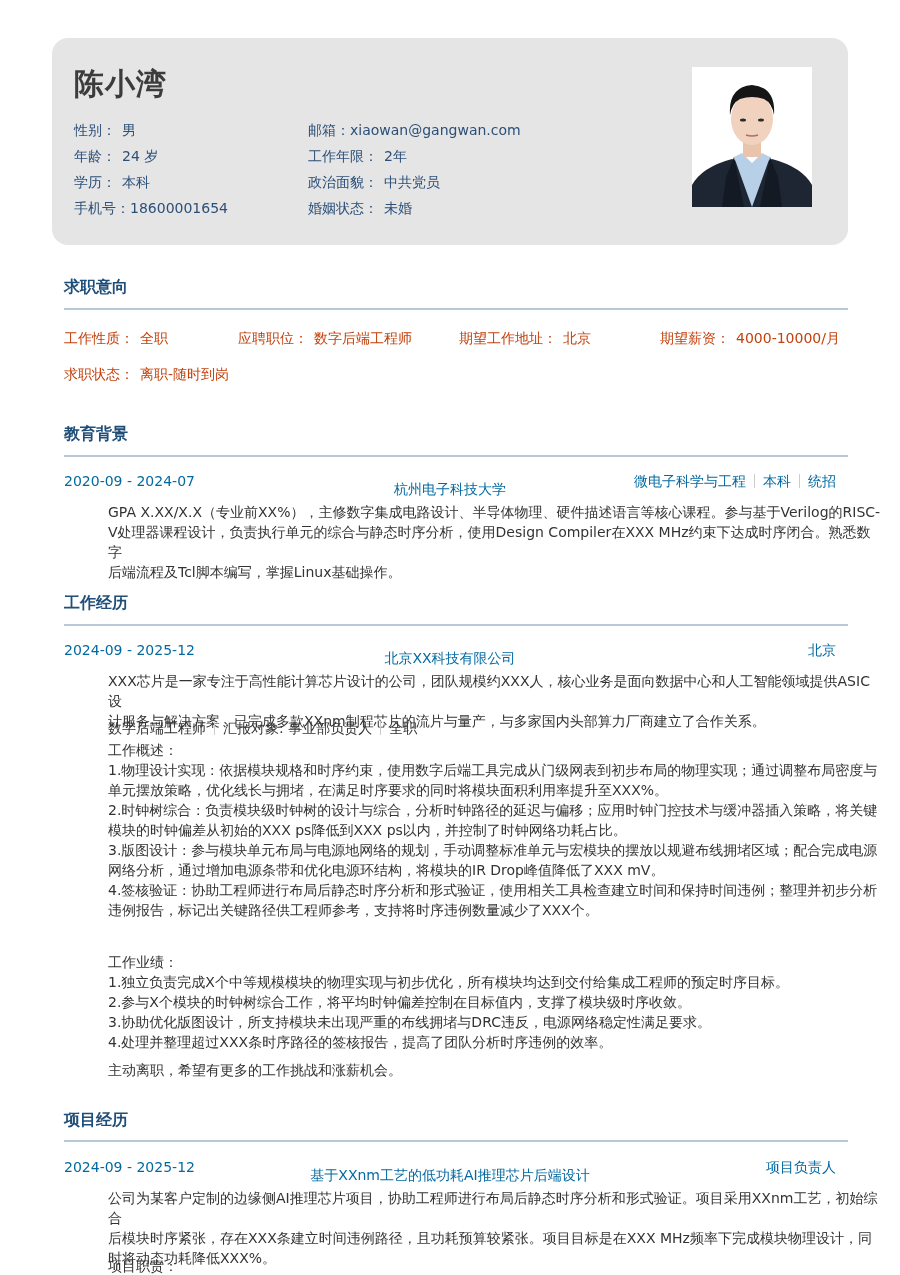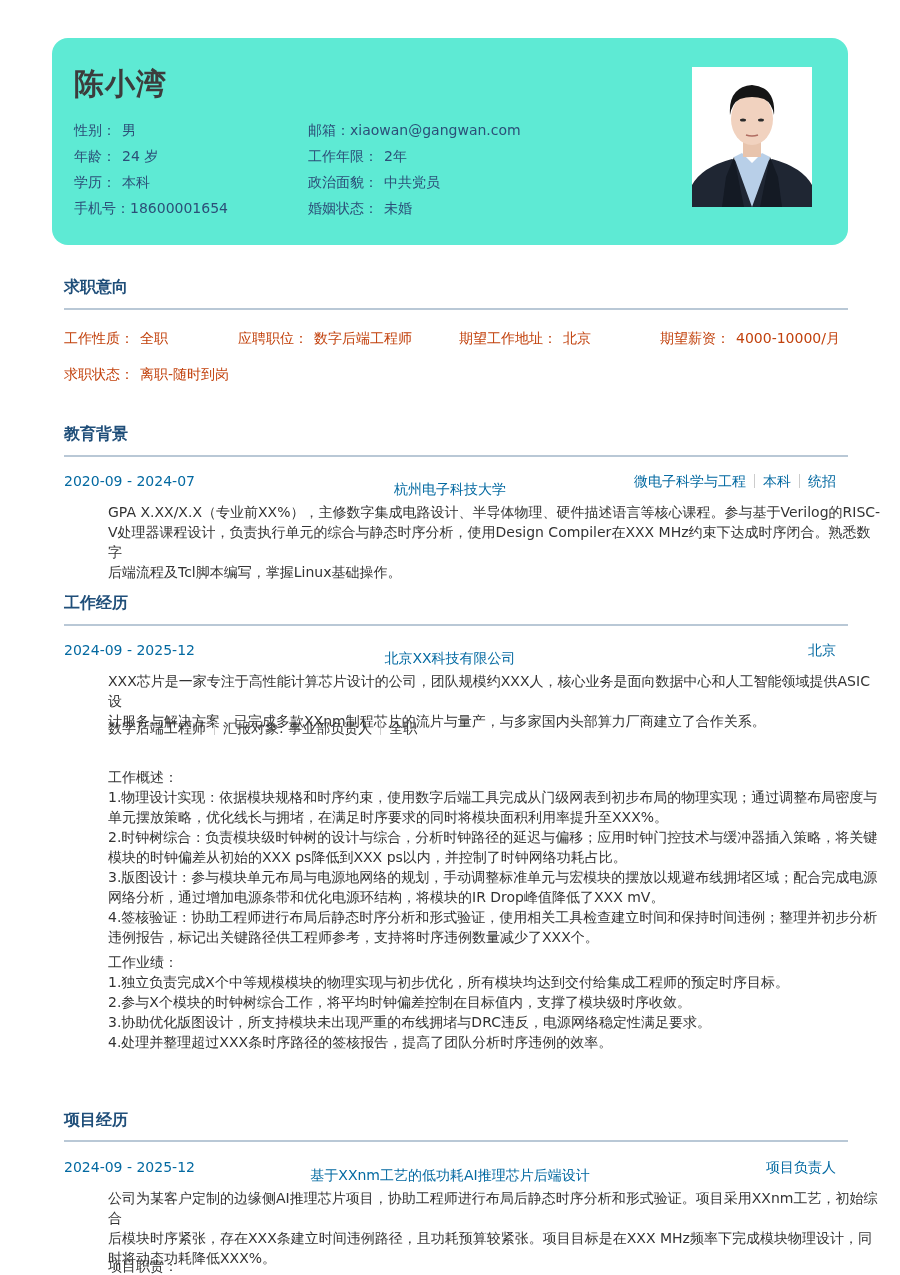--- a/index.html
+++ b/index.html
@@ -2,21 +2,21 @@
 <html><head>
 <meta charset="utf-8">
 <style>
   * { box-sizing: border-box; margin: 0; padding: 0; }
   html, body { width: 900px; height: 1275px; overflow: hidden; background: #ffffff; }
   body { font-family: "DejaVu Sans", "Liberation Sans", sans-serif; color: #333333; font-size: 14px; }
   .page { position: relative; width: 900px; height: 1275px; }
 
   .header-card {
     position: absolute; left: 52px; top: 38px; width: 796px; height: 207px;
-    background: #5eead4; border-radius: 16px;
+    background: #e5e5e5; border-radius: 16px;
   }
   .name { position: absolute; left: 22px; top: 26px; font-size: 30px; font-weight: bold; color: #3c3c3c; letter-spacing: 1px; }
   .info-col { position: absolute; top: 82px; }
   .info-col.left { left: 22px; }
   .info-col.right { left: 256px; }
   .info-row { height: 26px; line-height: 20px; font-size: 14px; color: #2c4f78; white-space: nowrap; }
   .info-row .lbl { display: inline; }
   .info-row .val { display: inline; margin-left: 6px; }
   .info-row.tight .val { margin-left: 0; }
   .photo {
@@ -151,40 +151,41 @@
 
   <div class="para" style="top:671px;">
     <p>XXX芯片是一家专注于高性能计算芯片设计的公司，团队规模约XXX人，核心业务是面向数据中心和人工智能领域提供ASIC设</p>
     <p>计服务与解决方案，已完成多款XXnm制程芯片的流片与量产，与多家国内头部算力厂商建立了合作关系。</p>
   </div>
 
   <div class="para" style="top:718px;">
     <span>数字后端工程师</span><span class="sep"></span><span>汇报对象: 事业部负责人</span><span class="sep"></span><span>全职</span>
   </div>
 
-  <div class="para" style="top:767px;">
+  <div class="para" style="top:740px;">
     <p>工作概述：</p>
     <p>1.物理设计实现：依据模块规格和时序约束，使用数字后端工具完成从门级网表到初步布局的物理实现；通过调整布局密度与</p>
     <p>单元摆放策略，优化线长与拥堵，在满足时序要求的同时将模块面积利用率提升至XXX%。</p>
     <p>2.时钟树综合：负责模块级时钟树的设计与综合，分析时钟路径的延迟与偏移；应用时钟门控技术与缓冲器插入策略，将关键</p>
     <p>模块的时钟偏差从初始的XXX ps降低到XXX ps以内，并控制了时钟网络功耗占比。</p>
     <p>3.版图设计：参与模块单元布局与电源地网络的规划，手动调整标准单元与宏模块的摆放以规避布线拥堵区域；配合完成电源</p>
     <p>网络分析，通过增加电源条带和优化电源环结构，将模块的IR Drop峰值降低了XXX mV。</p>
     <p>4.签核验证：协助工程师进行布局后静态时序分析和形式验证，使用相关工具检查建立时间和保持时间违例；整理并初步分析</p>
     <p>违例报告，标记出关键路径供工程师参考，支持将时序违例数量减少了XXX个。</p>
   </div>
 
   <div class="para" style="top:952px;">
     <p>工作业绩：</p>
     <p>1.独立负责完成X个中等规模模块的物理实现与初步优化，所有模块均达到交付给集成工程师的预定时序目标。</p>
     <p>2.参与X个模块的时钟树综合工作，将平均时钟偏差控制在目标值内，支撑了模块级时序收敛。</p>
     <p>3.协助优化版图设计，所支持模块未出现严重的布线拥堵与DRC违反，电源网络稳定性满足要求。</p>
     <p>4.处理并整理超过XXX条时序路径的签核报告，提高了团队分析时序违例的效率。</p>
   </div>
 
+  <div class="para" style="top:1060px;">主动离职，希望有更多的工作挑战和涨薪机会。</div>
 
   <div class="section-title" style="top:1110px;">项目经历</div>
   <div class="section-rule" style="top:1140px;"></div>
 
   <div class="row3" style="top:1157px;">
     <span class="l">2024-09 - 2025-12</span>
     <span class="c">基于XXnm工艺的低功耗AI推理芯片后端设计</span>
     <span class="r">项目负责人</span>
   </div>
 

